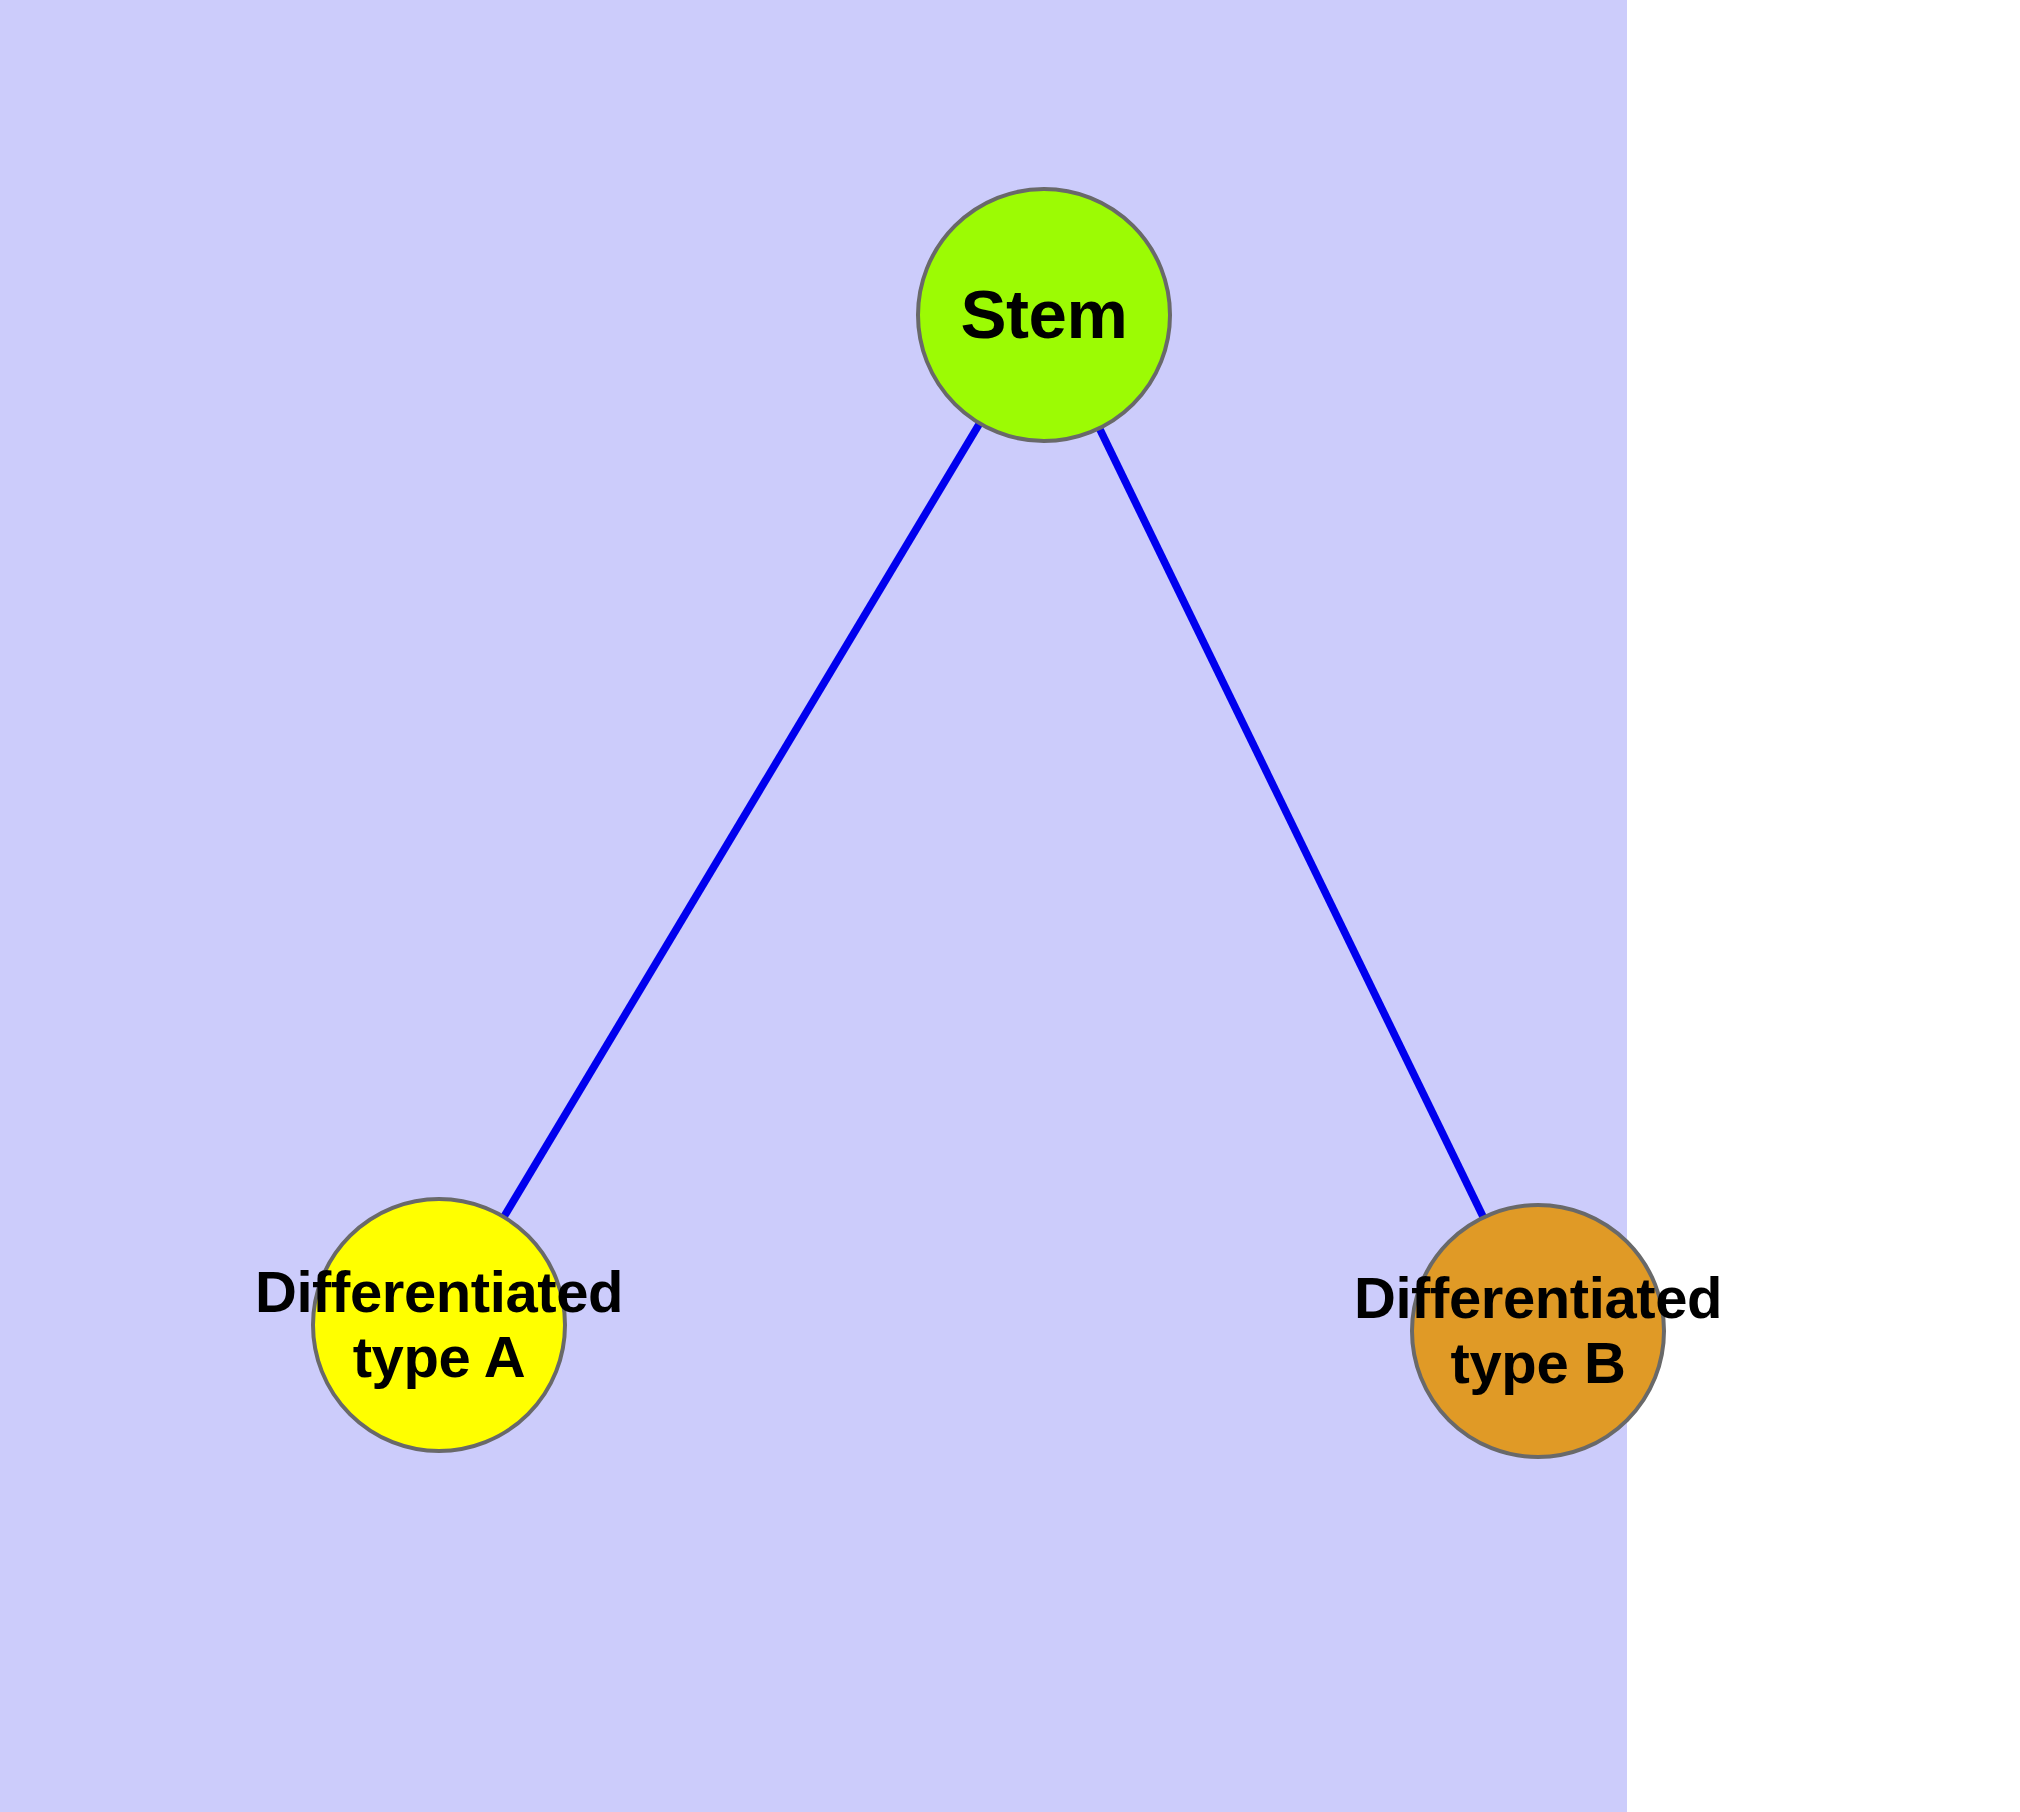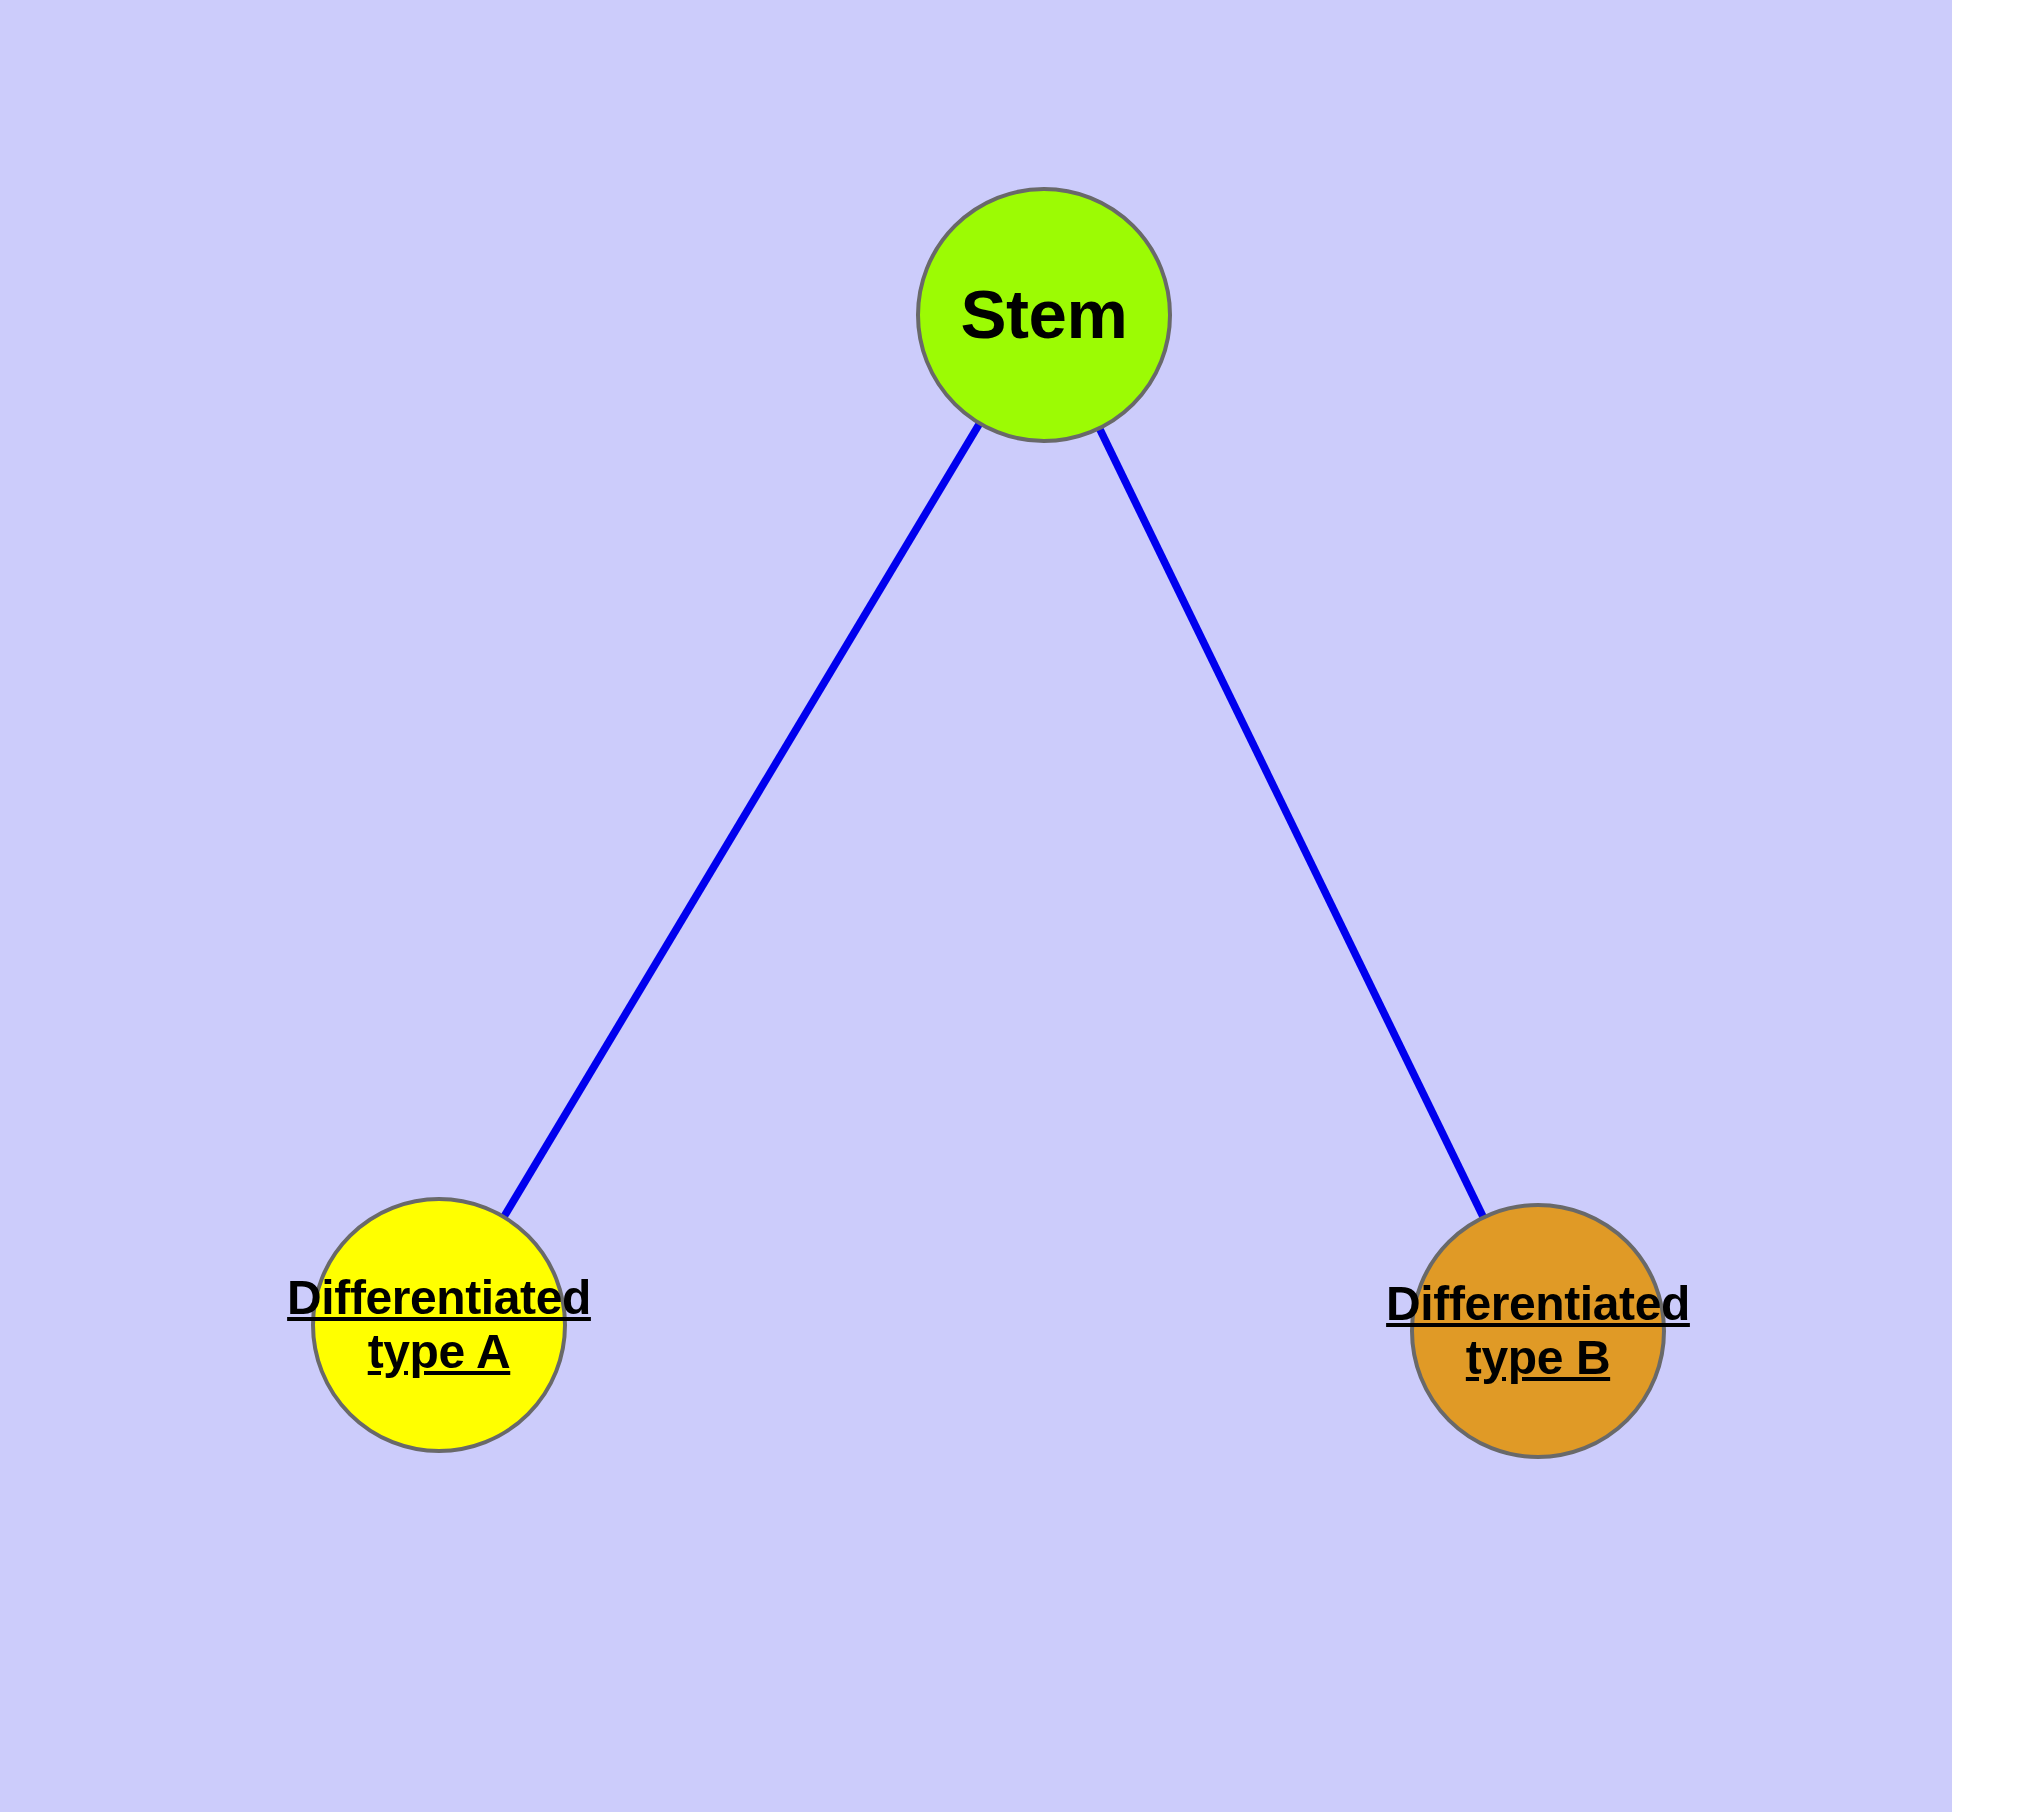--- a/index.html
+++ b/index.html
@@ -8,21 +8,21 @@
     background: #ffffff;
   }
   body {
     width: 2021px;
     height: 1812px;
     overflow: hidden;
     font-family: "Liberation Sans", sans-serif;
   }
   #graph-canvas {
     position: relative;
-    width: 1952px;
+    width: 1627px;
     height: 1812px;
     background: #ccccfb;
   }
   #edge-layer {
     position: absolute;
     left: 0;
     top: 0;
     width: 2021px;
     height: 1812px;
     z-index: 1;
@@ -85,22 +85,21 @@
     width: 256px;
     height: 256px;
   }
   #node-diff-b .node-circle {
     width: 256px;
     height: 256px;
     background: #e09a26;
   }
   #node-diff-a .node-label,
   #node-diff-b .node-label {
-    font-size: 48px;
-    text-decoration: underline;
+    font-size: 58px;
   }
 </style>
 </head>
 <body>
 
 <div id="graph-canvas">
 
   <svg id="edge-layer" viewBox="0 0 2384 2138" width="2021" height="1812" xmlns="http://www.w3.org/2000/svg">
     <line x1="1232" y1="372" x2="518" y2="1563" stroke="#0000ee" stroke-width="9"></line>
     <line x1="1232" y1="372" x2="1815" y2="1570" stroke="#0000ee" stroke-width="9"></line>

